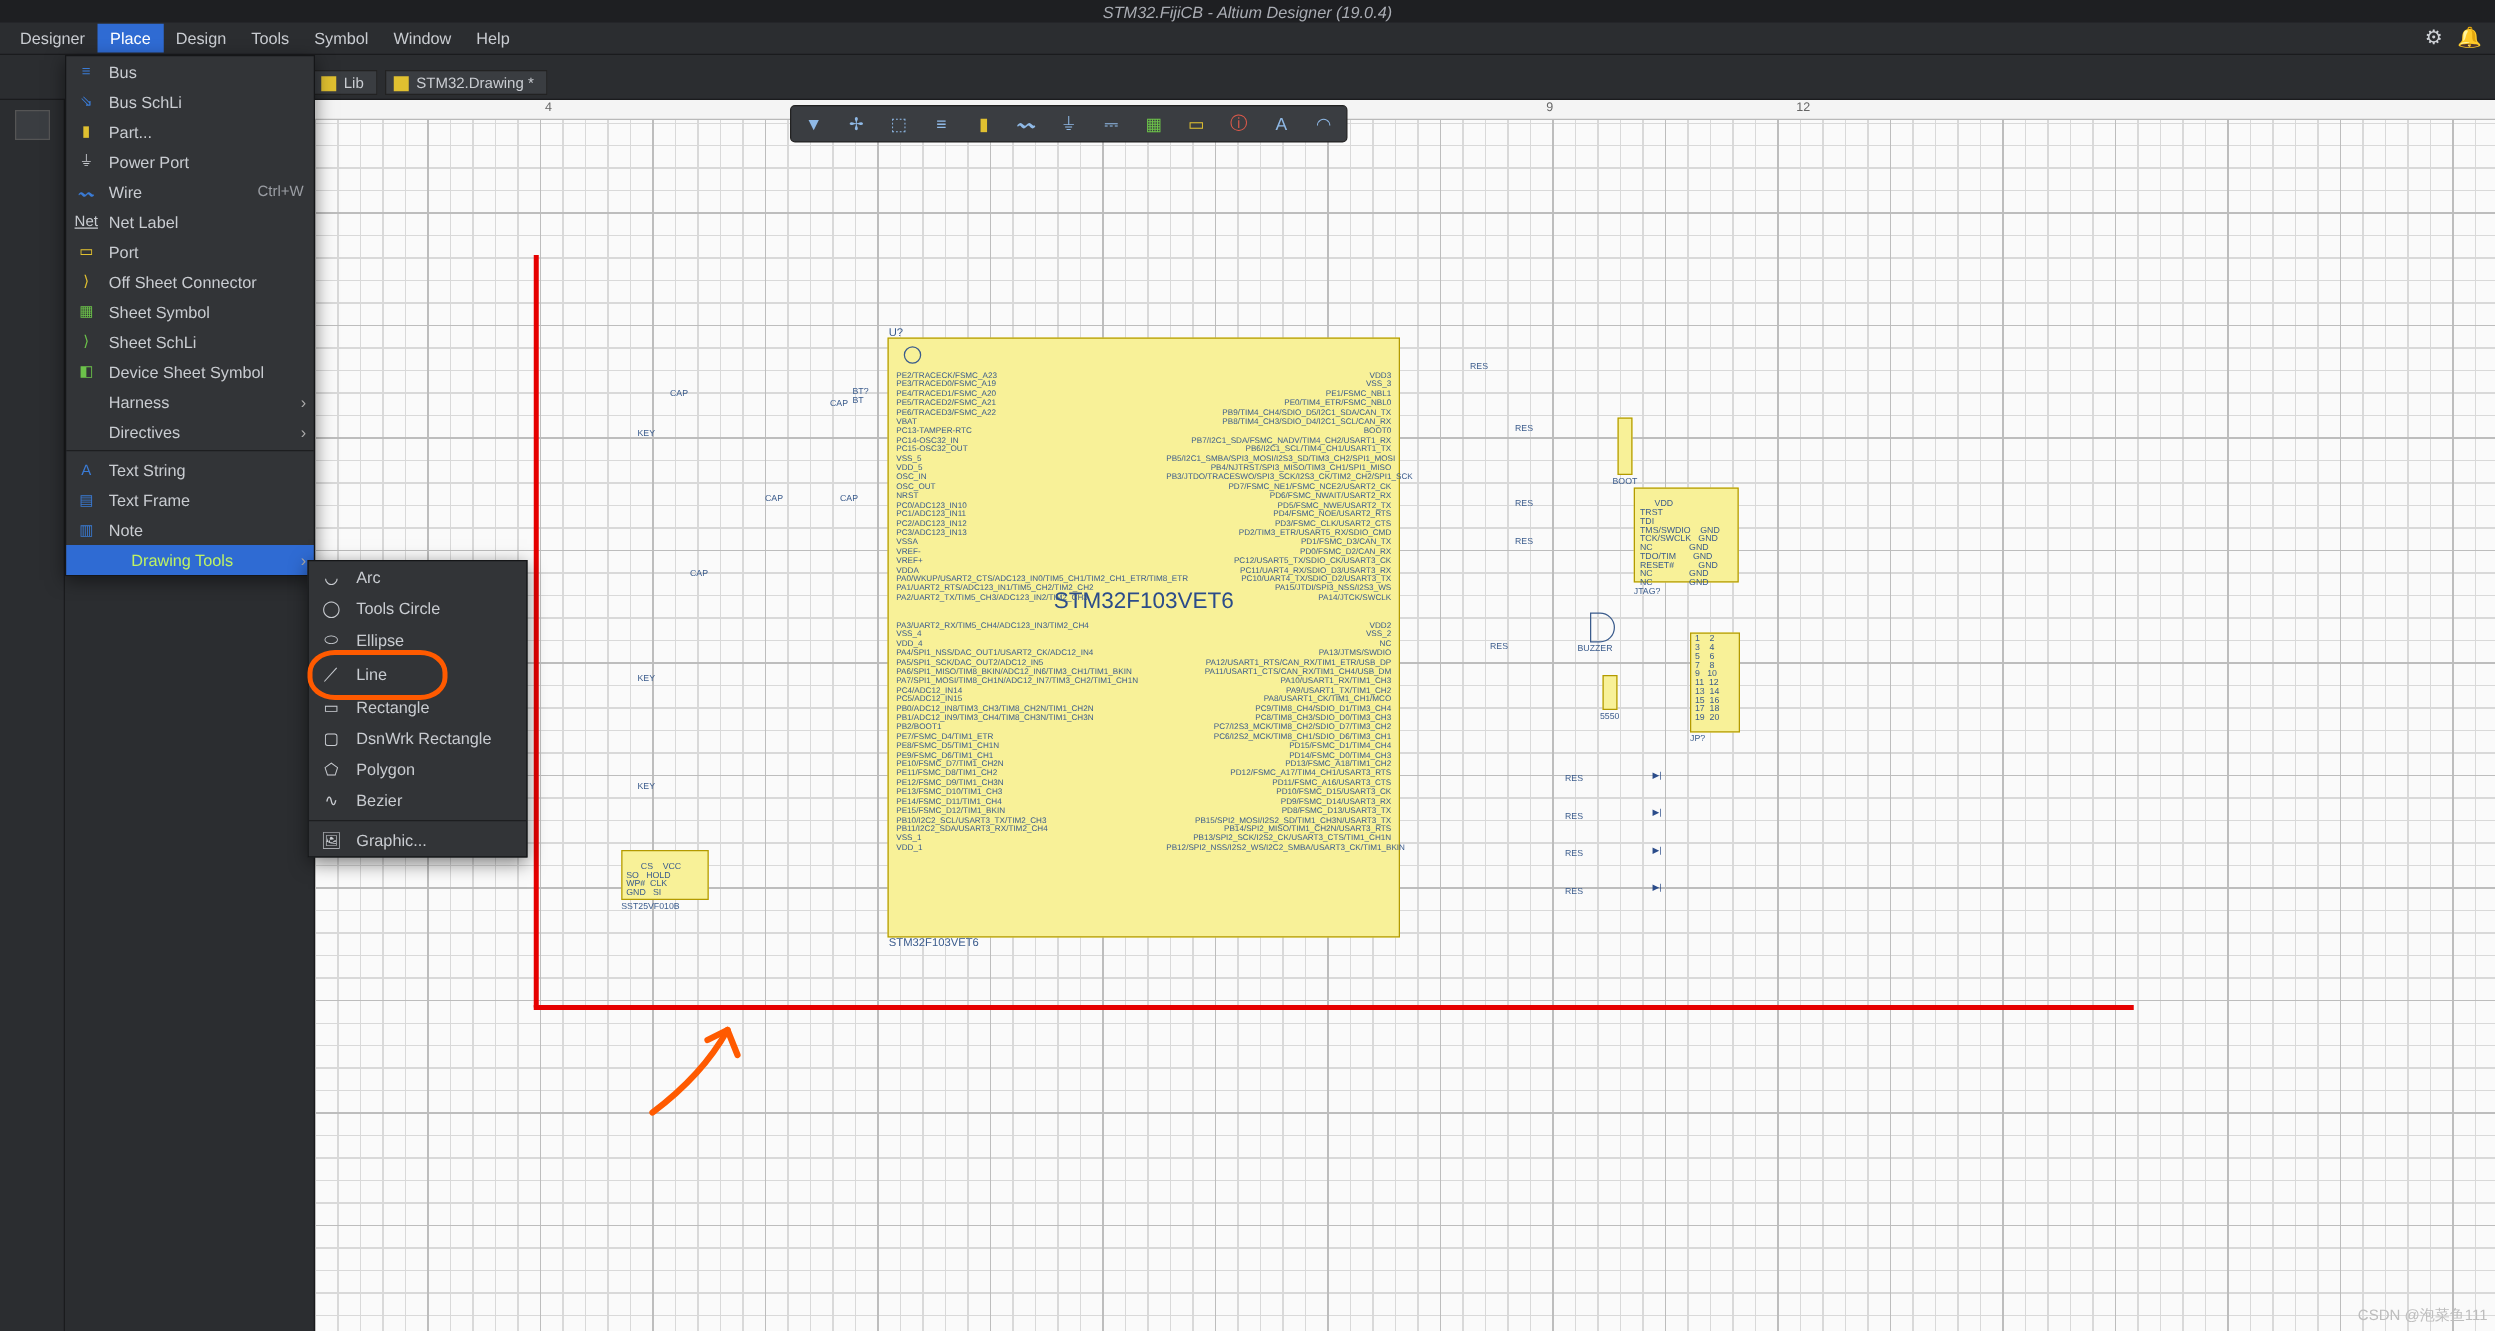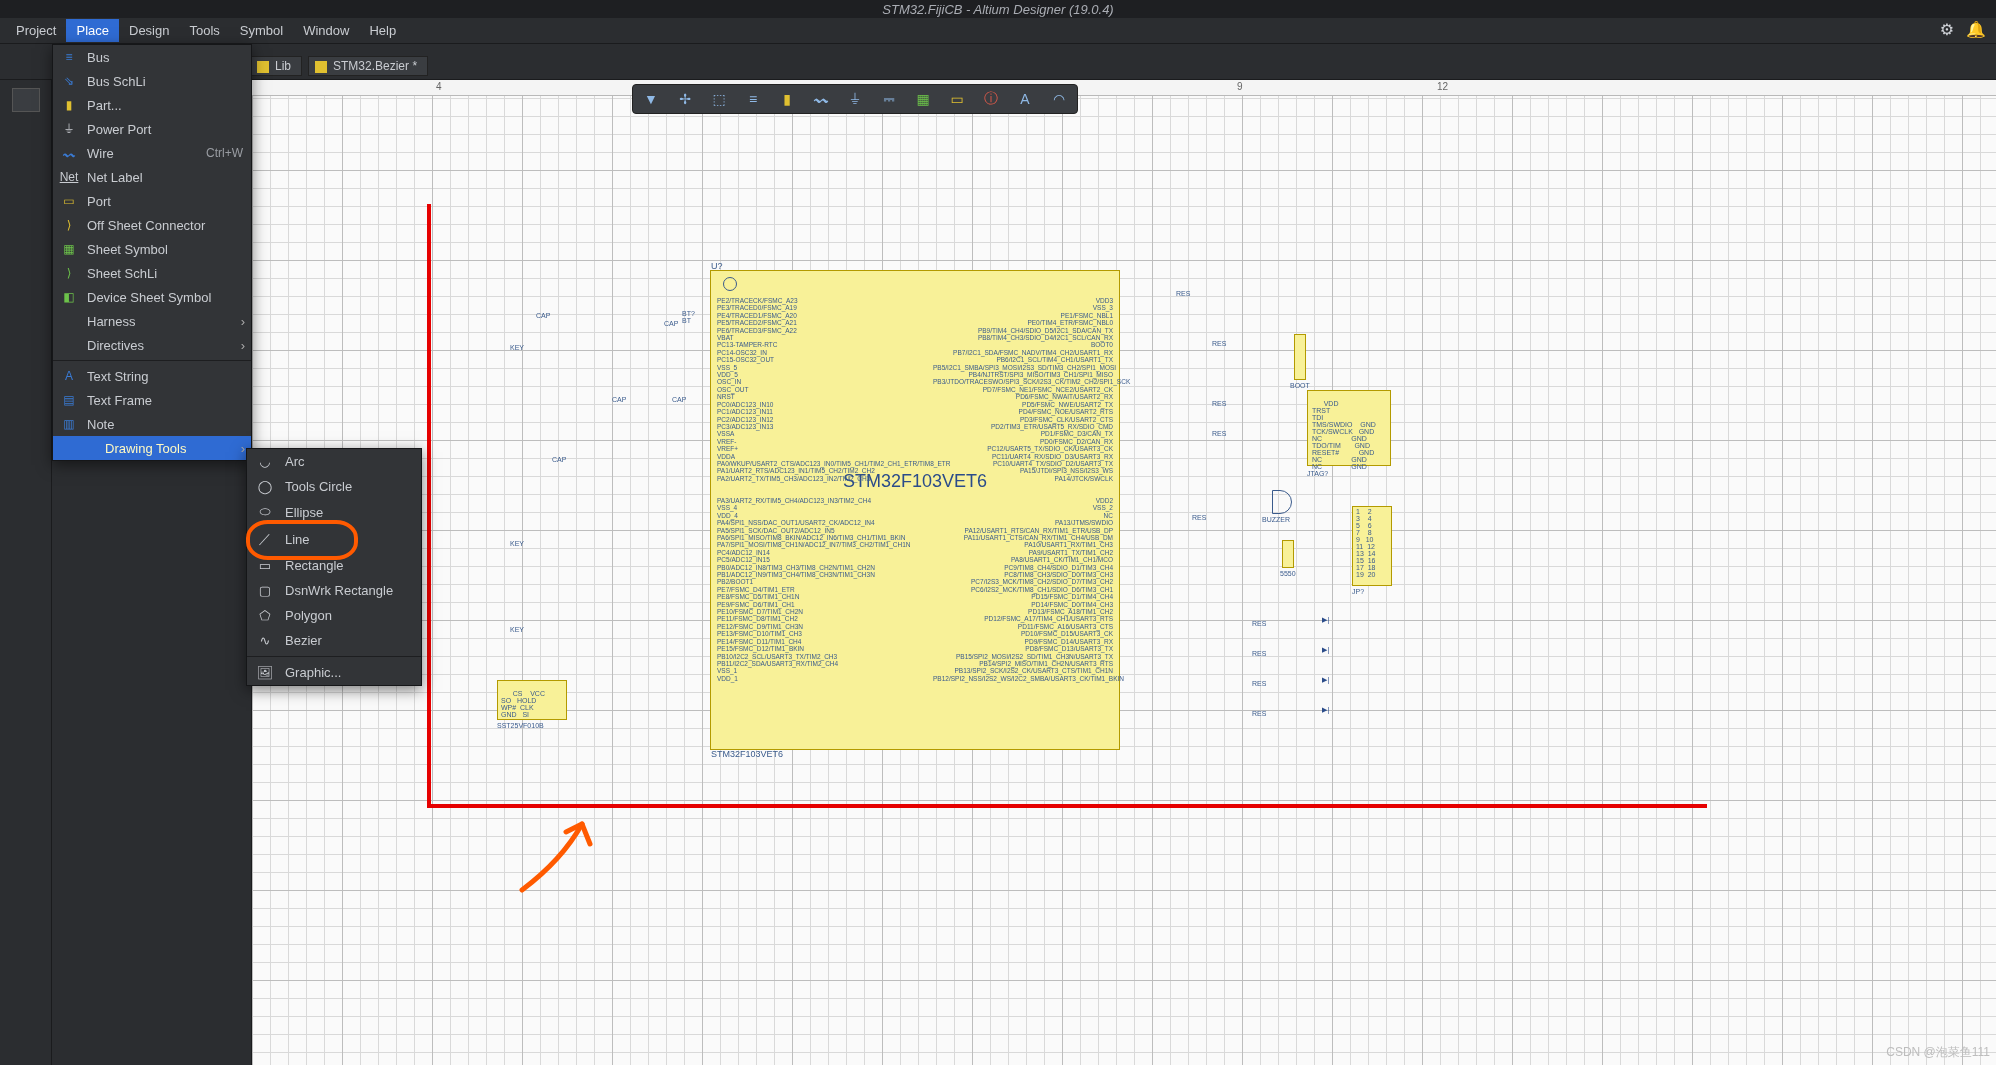--- a/index.html
+++ b/index.html
@@ -28,21 +28,21 @@
     .leftpanel .row::before{ content:""; position:absolute; left:20px; top:4px; width:12px; height:12px; background:#4a4d51;}
     .leftpanel .row.sel{ background:#3a3d41;}
     .canvas-wrap { flex: 1; position: relative; background: #efefef; overflow: hidden; }
 
     
     .dropdown { position: absolute; top: 44px; left: 52px; width: 200px; background: #323437; border: 1px solid #151618; box-shadow: 0 4px 14px rgba(0,0,0,.5); z-index: 50; }
     .dropdown .di { display: flex; align-items: center; padding: 4px 8px 4px 6px; gap: 8px; position:relative;}
     .dropdown .di .ic { width: 20px; height: 16px; display: flex; align-items: center; justify-content:center; font-size:12px; }
     .dropdown .di .sh { margin-left: auto; color: #9a9da3; font-size: 12px; }
     .dropdown .di.arrow::after{ content:"›"; position:absolute; right:6px; color:#aaa;}
-    .dropdown .di.active { background: #2f6bd3; color: #fef9c3; padding-left: 24px; }
+    .dropdown .di.active { background: #2f6bd3; color: #bef264; padding-left: 24px; }
     .dropdown .sep { height:1px; background:#1d1e20; margin: 3px 0;}
 
     .submenu { position: absolute; top: 448px; left: 246px; width: 176px; background: #323437; border: 1px solid #151618; box-shadow: 0 4px 14px rgba(0,0,0,.5); z-index: 50;}
     .submenu .di{ display:flex; align-items:center; padding: 5px 8px; gap:10px;}
     .submenu .di .ic{ width:20px; text-align:center;}
     .submenu .sep{height:1px; background:#1d1e20; margin:3px 0;}
     .circle-ann{ position:absolute; border:4px solid #ff5a00; border-radius: 22px/18px; width:112px; height:40px; top: 520px; left:246px; z-index:60; pointer-events:none;}
 
     
     .canvas { position:absolute; inset:0; background:
@@ -91,34 +91,34 @@
 <div class="titlebar">
   <span>STM32.FijiCB - Altium Designer (19.0.4)</span>
 </div>
 
 <div class="toprighticons">
   <span>⚙</span>
   <span>🔔</span>
 </div>
 
 <div class="menubar">
-  <div class="mitem">Project</div>
+  <div class="mitem">Designer</div>
   <div class="mitem active">Place</div>
   <div class="mitem">Design</div>
   <div class="mitem">Tools</div>
   <div class="mitem">Symbol</div>
   <div class="mitem">Window</div>
   <div class="mitem">Help</div>
 </div>
 
 <div class="toolrow"></div>
 
 <div class="tabstrip-area">
   <div class="doctab"><span>Lib</span></div>
-  <div class="doctab"><span>STM32.Bezier *</span></div>
+  <div class="doctab"><span>STM32.Drawing *</span></div>
 </div>
 
 <div class="layout">
   <div class="sidebar">
     <div class="sbicon"></div>
   </div>
   <div class="leftpanel">
     <div style="height:110px"></div>
     <div class="row">.DsnWrk</div>
     <div class="row">PCB</div>

